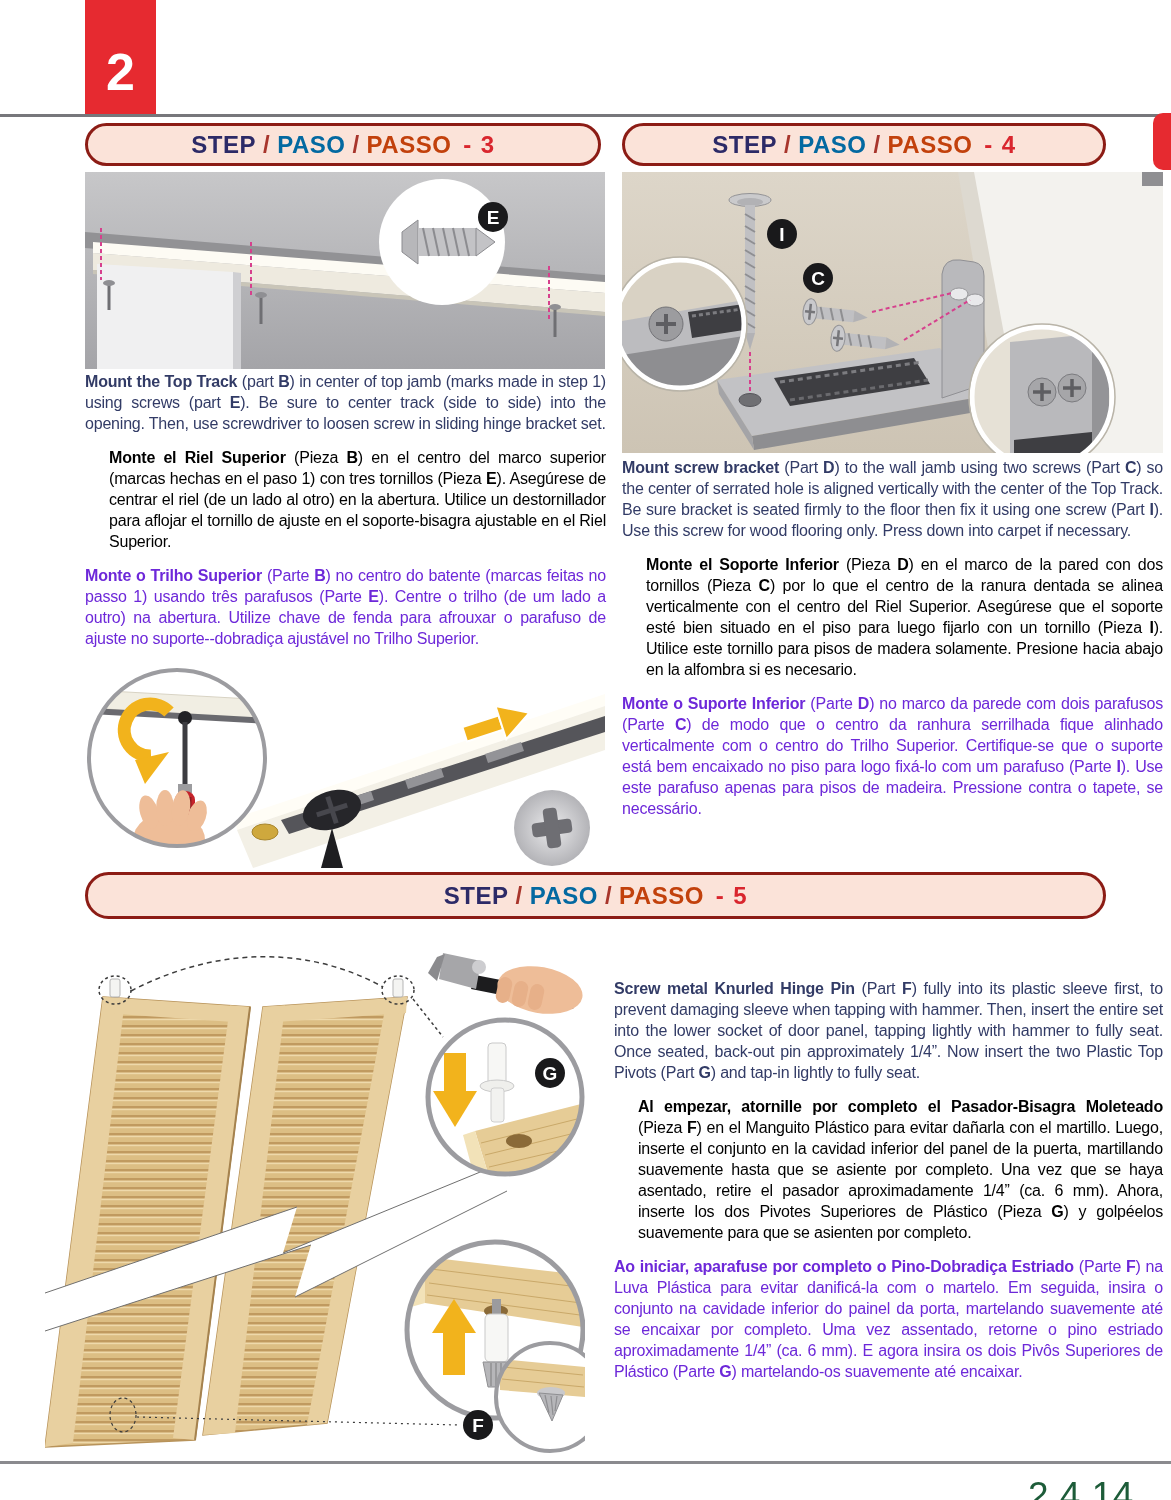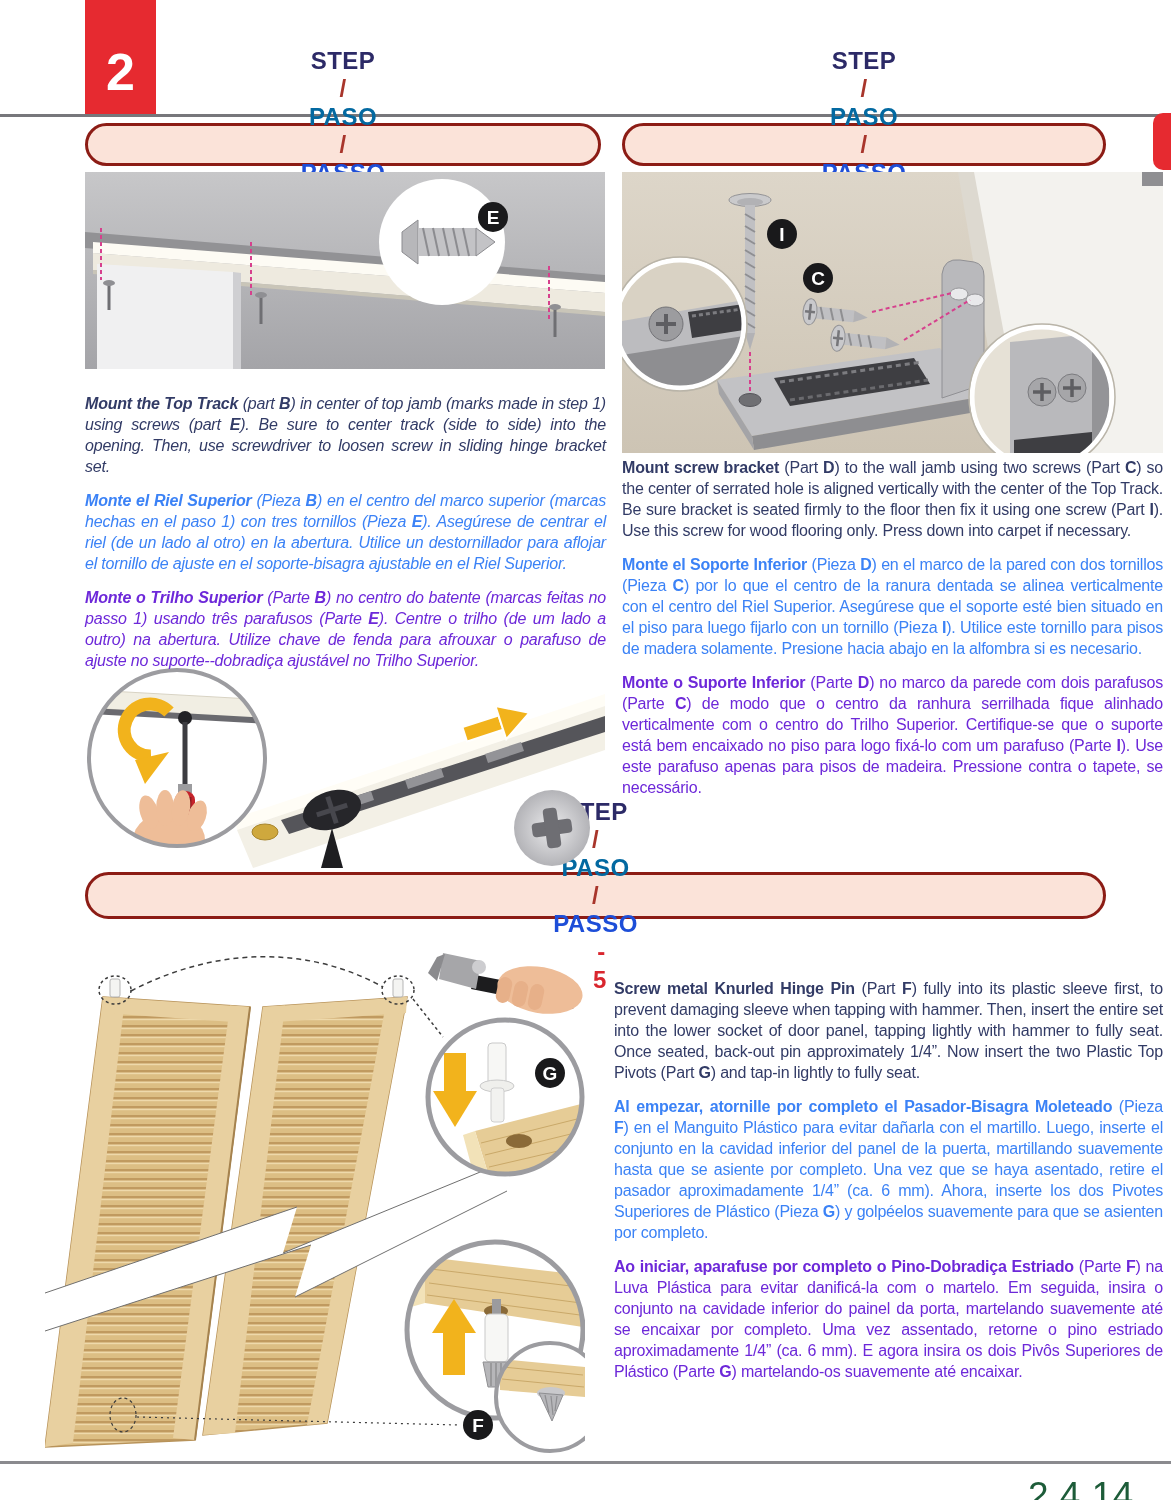--- a/index.html
+++ b/index.html
@@ -10,39 +10,39 @@
   .corner-tab{position:absolute;left:85px;top:0;width:71px;height:116px;background:#e62a30;
               color:#fff;font-size:52px;font-weight:bold;display:flex;align-items:flex-end;
               justify-content:center;padding-bottom:14px;box-sizing:border-box;}
   .top-rule{position:absolute;left:0;top:114px;width:1171px;height:3px;background:#77777b;}
   .side-tab{position:absolute;right:0;top:113px;width:18px;height:57px;background:#e62a30;
             border-radius:10px 0 0 10px;}
 
   
   .step-header{position:absolute;box-sizing:border-box;background:#fbe3d9;border:3px solid #8c1c15;
                border-radius:24px;display:flex;align-items:center;justify-content:center;
-               font-weight:bold;font-size:24px;letter-spacing:0.5px;flex-direction:column;}
+               font-weight:bold;font-size:24px;letter-spacing:0.5px;}
   #hdr3{left:85px;top:123px;width:516px;height:43px;}
   #hdr4{left:622px;top:123px;width:484px;height:43px;}
   #hdr5{left:85px;top:872px;width:1021px;height:47px;}
   .w-step{color:#2c2a67;}
   .w-sep{color:#a8352b;margin:0 7px;}
   .w-paso{color:#0369a1;}
-  .w-passo{color:#1d4ed8;}
+  .w-passo{color:#c2410c;}
   .w-dash{color:#d9262e;margin-left:12px;}
   .w-num{color:#d9262e;margin-left:9px;}
 
   
   .textcol{position:absolute;text-align:justify;font-size:16px;line-height:21px;letter-spacing:-0.2px;}
-  #txt3{left:85px;top:393px;width:521px;font-style:italic;}
+  #txt3{left:85px;top:371px;width:521px;}
   #txt4{left:622px;top:457px;width:541px;}
   #txt5{left:614px;top:978px;width:549px;}
   .textcol p{margin:0 0 13px 0;}
   p.en{color:#323b66;}
-  p.es{color:#3b82f6;}
+  p.es{color:#000000;margin-left:24px;}
   p.pt{color:#6d28d9;}
 
   .fig{position:absolute;}
   #fig3a{left:85px;top:172px;}
   #fig4{left:622px;top:172px;}
   #fig3b{left:85px;top:660px;}
   #fig5{left:45px;top:935px;}
 
   .bottom-rule{position:absolute;left:0;top:1461px;width:1171px;height:3px;background:#8a8a8e;}
   .page-num{position:absolute;left:1028px;top:1475px;color:#1d5c39;font-weight:normal;

